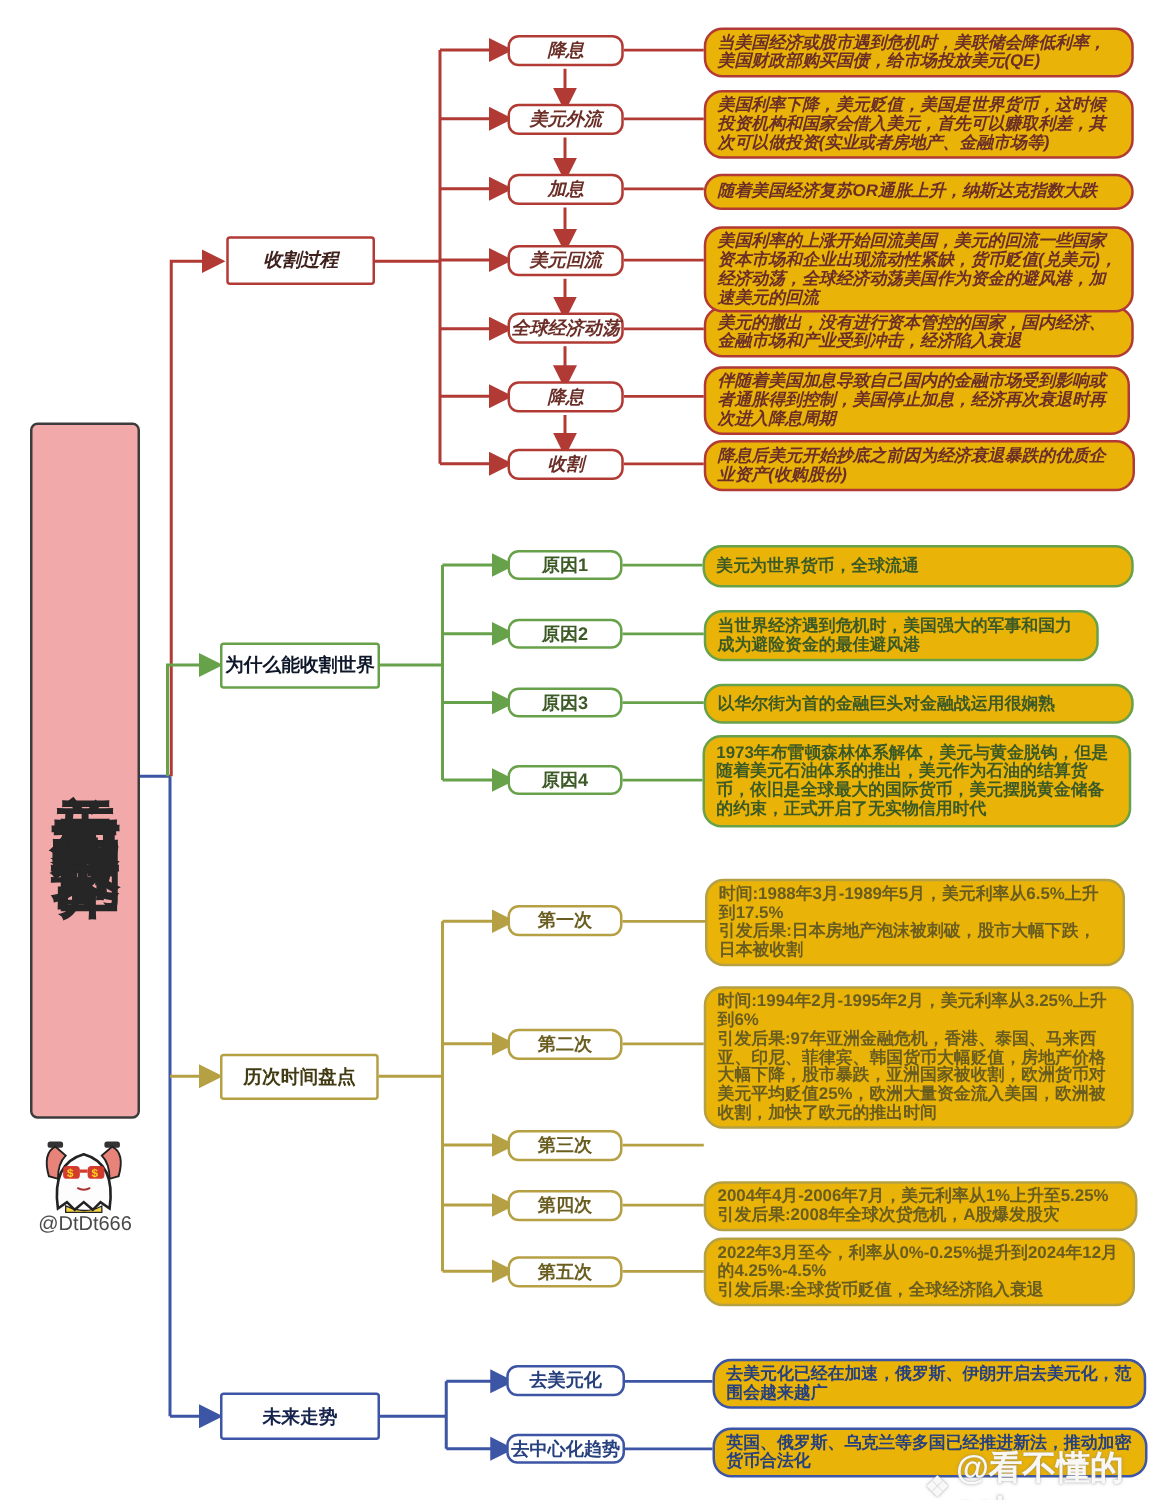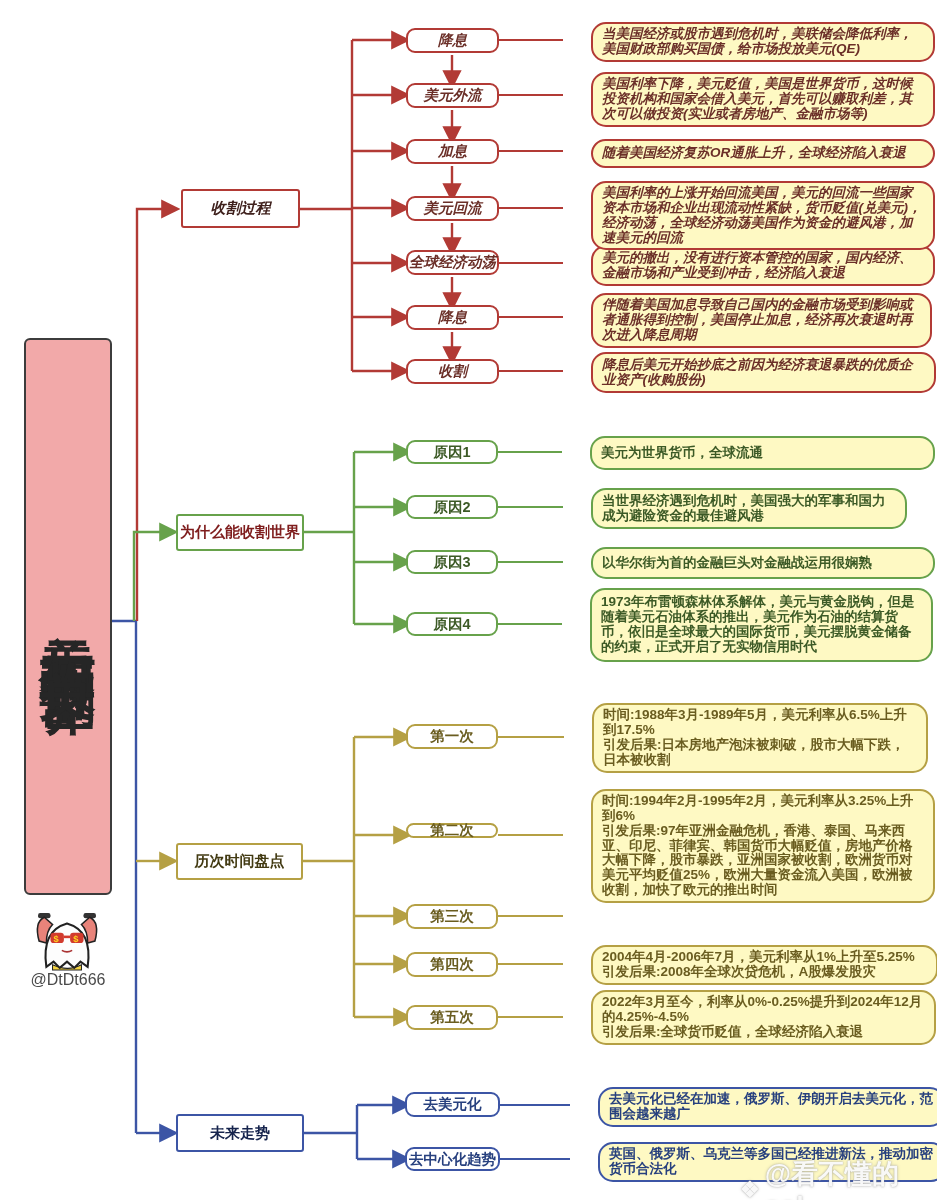--- a/index.html
+++ b/index.html
@@ -6,31 +6,31 @@
   html,body { background:#ffffff; }
   body { font-family:"Liberation Sans", sans-serif; }
   #canvas { position:relative; width:937px; height:1200px; background:#fff; overflow:hidden; }
   #connectors { position:absolute; left:0; top:0; width:937px; height:1200px; z-index:1; }
 
   .node { position:absolute; display:flex; align-items:center; justify-content:center;
           background:#fff; z-index:2; text-align:center; }
   .branch  { border-style:solid; border-width:2.5px; border-radius:3px; font-weight:700; font-size:15px; }
   .subnode { border-style:solid; border-width:2px;   border-radius:9px; font-weight:700; font-size:14.5px; }
 
-  .bubble { position:absolute; display:flex; align-items:center; background:#fef9c3; z-index:2;
+  .bubble { position:absolute; display:flex; align-items:center; background:#eab308; z-index:2;
             border-style:solid; border-width:2px; border-radius:15px;
             font-weight:600; font-size:13.5px; line-height:1.1; padding:3px 9px;
-            white-space:pre-line; text-align:left;margin-left:28px; }
+            white-space:pre-line; text-align:left; }
 
   .c-red    { border-color:#b23a35; color:#6b2f28;font-style:italic; }
   .c-green  { border-color:#67a24b; color:#3c5a26; }
   .c-yellow { border-color:#b5a044; color:#6a5d20; }
   .c-blue   { border-color:#3c55a5; color:#27407e; }
   .branch.c-red    { color:#3f211d; }
-  .branch.c-green  { color:#7f1d1d; }
+  .branch.c-green  { color:#0f172a; }
   .branch.c-yellow { color:#423a12; }
   .branch.c-blue   { color:#16244d; }
 
   #main-topic { position:absolute; left:24px; top:338px; width:88px; height:557px;
                 background:#f2a9a9; border:2.5px solid #3c3c3c; border-radius:6px;
                 writing-mode:vertical-rl; text-orientation:upright;
                 font-family:"Liberation Serif", serif; font-weight:700; font-size:56px;
                 letter-spacing:7px; color:#262626; display:flex; align-items:center;
                 justify-content:center; z-index:2; }
 
@@ -130,40 +130,40 @@
   <div class="node subnode c-red" style="left:406px;top:28px;width:93px;height:25px">降息</div>
   <div class="node subnode c-red" style="left:406px;top:83px;width:93px;height:25px">美元外流</div>
   <div class="node subnode c-red" style="left:406px;top:139px;width:93px;height:25px">加息</div>
   <div class="node subnode c-red" style="left:406px;top:196px;width:93px;height:25px">美元回流</div>
   <div class="node subnode c-red" style="left:406px;top:250px;width:93px;height:25px">全球经济动荡</div>
   <div class="node subnode c-red" style="left:406px;top:305px;width:93px;height:25px">降息</div>
   <div class="node subnode c-red" style="left:406px;top:359px;width:93px;height:25px">收割</div>
 
   <div class="bubble c-red" style="left:563px;top:22px;width:344px;min-height:36px">当美国经济或股市遇到危机时，美联储会降低利率，美国财政部购买国债，给市场投放美元(QE)</div>
   <div class="bubble c-red" style="left:563px;top:72px;width:344px;min-height:47px">美国利率下降，美元贬值，美国是世界货币，这时候投资机构和国家会借入美元，首先可以赚取利差，其次可以做投资(实业或者房地产、金融市场等)</div>
-  <div class="bubble c-red" style="left:563px;top:139px;width:344px;min-height:29px">随着美国经济复苏OR通胀上升，全球经济陷入衰退</div>
+  <div class="bubble c-red" style="left:563px;top:139px;width:344px;min-height:29px">随着美国经济复苏OR通胀上升，纳斯达克指数大跌</div>
   <div class="bubble c-red" style="left:563px;top:245px;width:344px;min-height:41px">美元的撤出，没有进行资本管控的国家，国内经济、金融市场和产业受到冲击，经济陷入衰退</div>
   <div class="bubble c-red" style="left:563px;top:181px;width:344px;min-height:51px">美国利率的上涨开始回流美国，美元的回流一些国家资本市场和企业出现流动性紧缺，货币贬值(兑美元)，经济动荡，全球经济动荡美国作为资金的避风港，加速美元的回流</div>
   <div class="bubble c-red" style="left:563px;top:293px;width:341px;min-height:52px">伴随着美国加息导致自己国内的金融市场受到影响或者通胀得到控制，美国停止加息，经济再次衰退时再次进入降息周期</div>
   <div class="bubble c-red" style="left:563px;top:352px;width:345px;min-height:41px">降息后美元开始抄底之前因为经济衰退暴跌的优质企业资产(收购股份)</div>
 
   <div class="node branch c-green" style="left:176px;top:514px;width:128px;height:37px">为什么能收割世界</div>
   <div class="node subnode c-green" style="left:406px;top:440px;width:92px;height:24px">原因1</div>
   <div class="node subnode c-green" style="left:406px;top:495px;width:92px;height:24px">原因2</div>
   <div class="node subnode c-green" style="left:406px;top:550px;width:92px;height:24px">原因3</div>
   <div class="node subnode c-green" style="left:406px;top:612px;width:92px;height:24px">原因4</div>
 
   <div class="bubble c-green" style="left:562px;top:436px;width:345px;min-height:34px">美元为世界货币，全球流通</div>
   <div class="bubble c-green" style="left:563px;top:488px;width:316px;min-height:41px">当世界经济遇到危机时，美国强大的军事和国力成为避险资金的最佳避风港</div>
   <div class="bubble c-green" style="left:563px;top:547px;width:344px;min-height:32px">以华尔街为首的金融巨头对金融战运用很娴熟</div>
   <div class="bubble c-green" style="left:562px;top:588px;width:343px;min-height:74px">1973年布雷顿森林体系解体，美元与黄金脱钩，但是随着美元石油体系的推出，美元作为石油的结算货币，依旧是全球最大的国际货币，美元摆脱黄金储备的约束，正式开启了无实物信用时代</div>
 
   <div class="node branch c-yellow" style="left:176px;top:843px;width:127px;height:37px">历次时间盘点</div>
   <div class="node subnode c-yellow" style="left:406px;top:724px;width:92px;height:25px">第一次</div>
-  <div class="node subnode c-yellow" style="left:406px;top:823px;width:92px;height:15px">第二次</div>
+  <div class="node subnode c-yellow" style="left:406px;top:823px;width:92px;height:25px">第二次</div>
   <div class="node subnode c-yellow" style="left:406px;top:904px;width:92px;height:25px">第三次</div>
   <div class="node subnode c-yellow" style="left:406px;top:952px;width:92px;height:25px">第四次</div>
   <div class="node subnode c-yellow" style="left:406px;top:1005px;width:92px;height:25px">第五次</div>
 
   <div class="bubble c-yellow" style="left:564px;top:703px;width:336px;min-height:70px">时间:1988年3月-1989年5月，美元利率从6.5%上升到17.5%
 引发后果:日本房地产泡沫被刺破，股市大幅下跌，日本被收割</div>
   <div class="bubble c-yellow" style="left:563px;top:789px;width:344px;min-height:98px">时间:1994年2月-1995年2月，美元利率从3.25%上升到6%
 引发后果:97年亚洲金融危机，香港、泰国、马来西亚、印尼、菲律宾、韩国货币大幅贬值，房地产价格大幅下降，股市暴跌，亚洲国家被收割，欧洲货币对美元平均贬值25%，欧洲大量资金流入美国，欧洲被收割，加快了欧元的推出时间</div>
   <div class="bubble c-yellow" style="left:563px;top:945px;width:347px;min-height:38px">2004年4月-2006年7月，美元利率从1%上升至5.25%
 引发后果:2008年全球次贷危机，A股爆发股灾</div>

